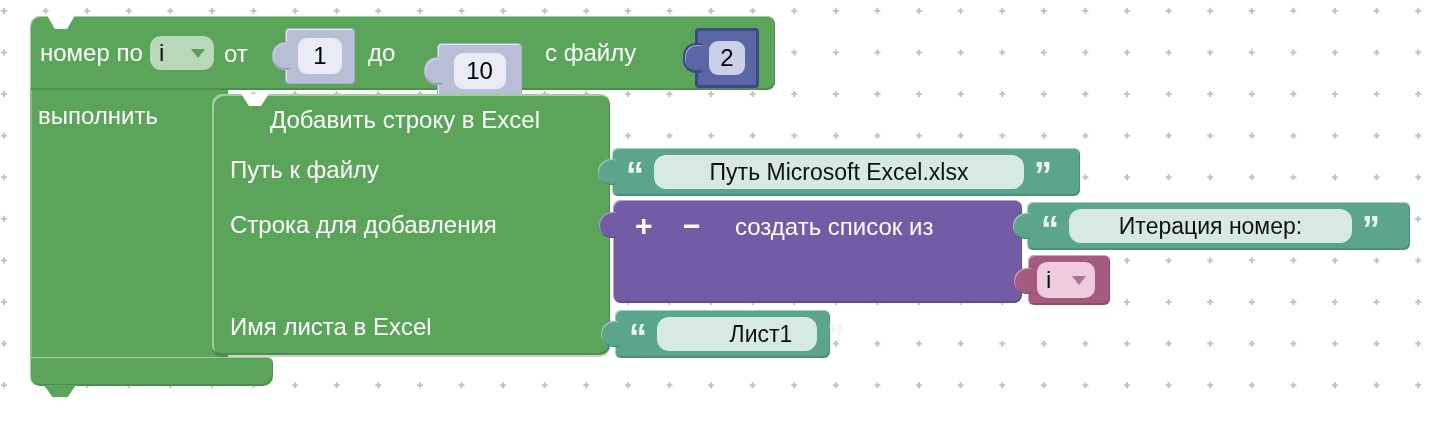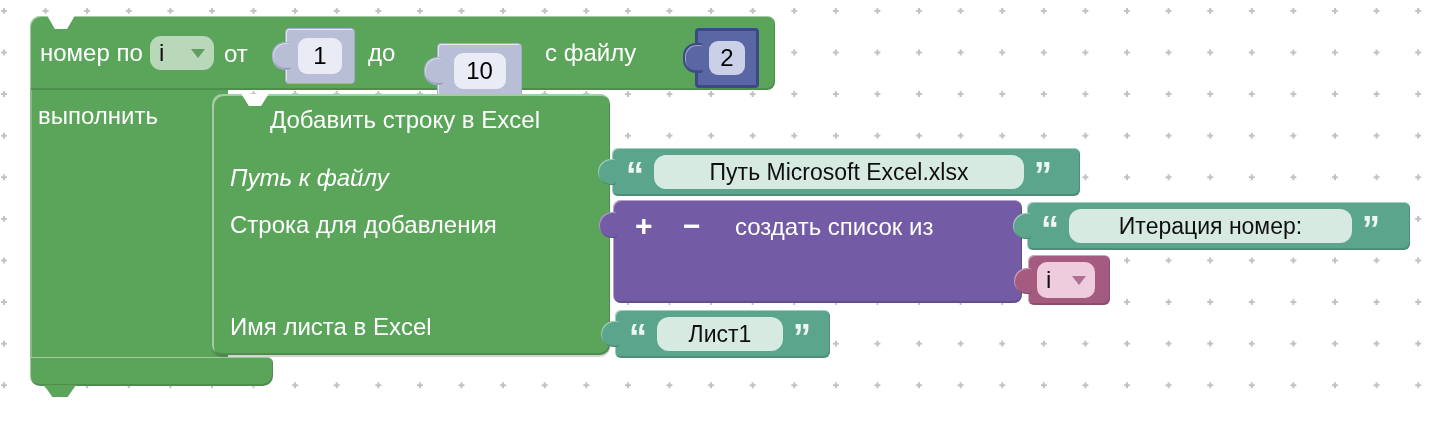--- a/index.html
+++ b/index.html
@@ -83,21 +83,21 @@
     <span class="lbl" style="left:8px;top:12px;">выполнить</span>
   </div>
 
   <div class="blk green bevel" style="left:30px;top:357px;width:243px;height:29px;border-radius:0 6px 10px 10px;"></div>
   <div class="bump" style="left:44px;top:385px;"></div>
 
   <div class="blk green" style="left:212px;top:94px;width:398px;height:261px;border-radius:10px;
               box-shadow: inset 2px 2px 0 rgba(255,255,255,.45), inset -1px -2px 0 rgba(0,0,0,.14), 0 2px 1px rgba(0,0,0,.18);">
     <div class="dip" style="left:26px;"></div>
     <span class="lbl" style="left:18px;top:12px;margin-left:40px;">Добавить строку в Excel</span>
-    <span class="lbl" style="left:18px;top:70px;font-style:italic;">Путь к файлу</span>
+    <span class="lbl" style="left:18px;top:62px;">Путь к файлу</span>
     <span class="lbl" style="left:18px;top:219px;">Имя листа в Excel</span>
     <span class="lbl" style="left:18px;top:117px;">Строка для добавления</span>
   </div>
 
   <div class="blk teal bevel strblk" style="left:612px;top:148px;width:468px;height:48px;">
     <div class="tab t-teal" style="left:-14px;top:11px;"></div>
     <span class="q">“</span>
     <div class="fld" style="width:370px;">Путь Microsoft Excel.xlsx</div>
     <span class="q">”</span>
   </div>
@@ -120,17 +120,17 @@
     <div class="tab t-pink" style="left:-14px;top:13px;"></div>
     <div class="dd dd-pink" style="left:9px;top:7px;width:58px;">
       <span>i</span>
       <span class="tri tri-pink"></span>
     </div>
   </div>
 
   <div class="blk teal bevel strblk" style="left:615px;top:310px;width:215px;height:48px;">
     <div class="tab t-teal" style="left:-14px;top:11px;"></div>
     <span class="q">“</span>
-    <div class="fld" style="width:126px;">Лист1</div>
+    <div class="fld" style="width:112px;padding-left:48px;">Лист1</div>
     <span class="q">”</span>
   </div>
 
 </div>
 
 </body></html>

